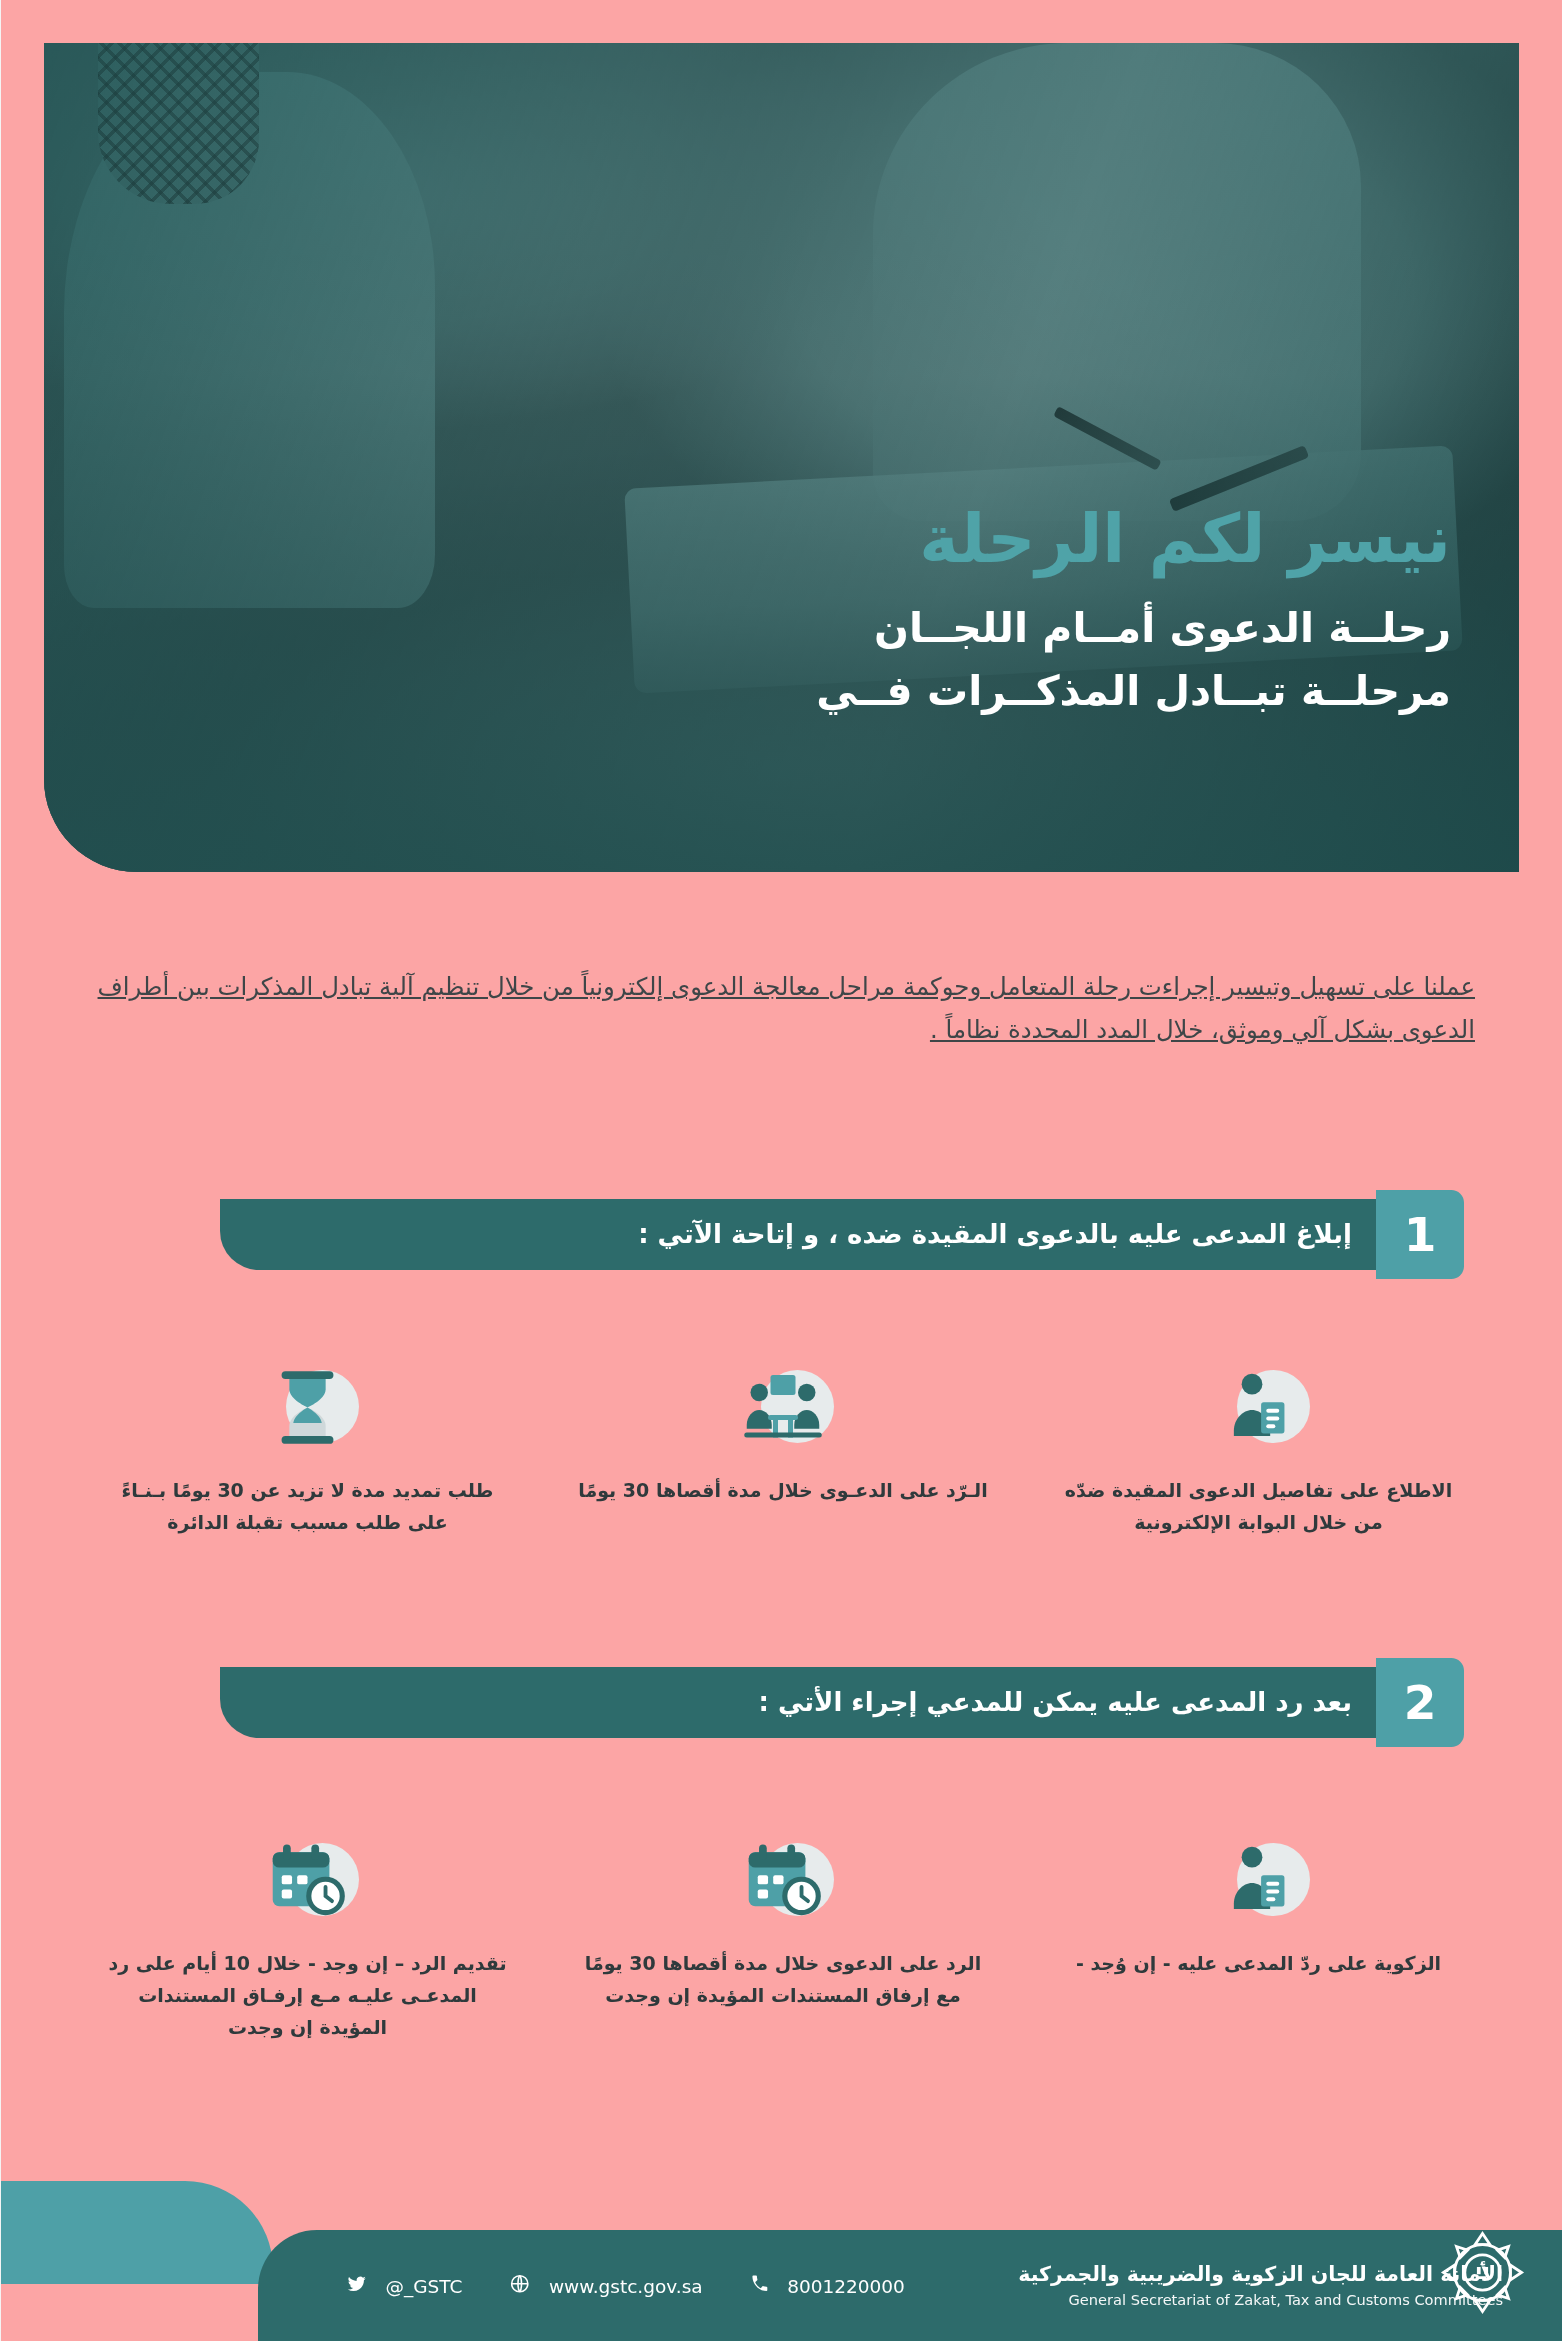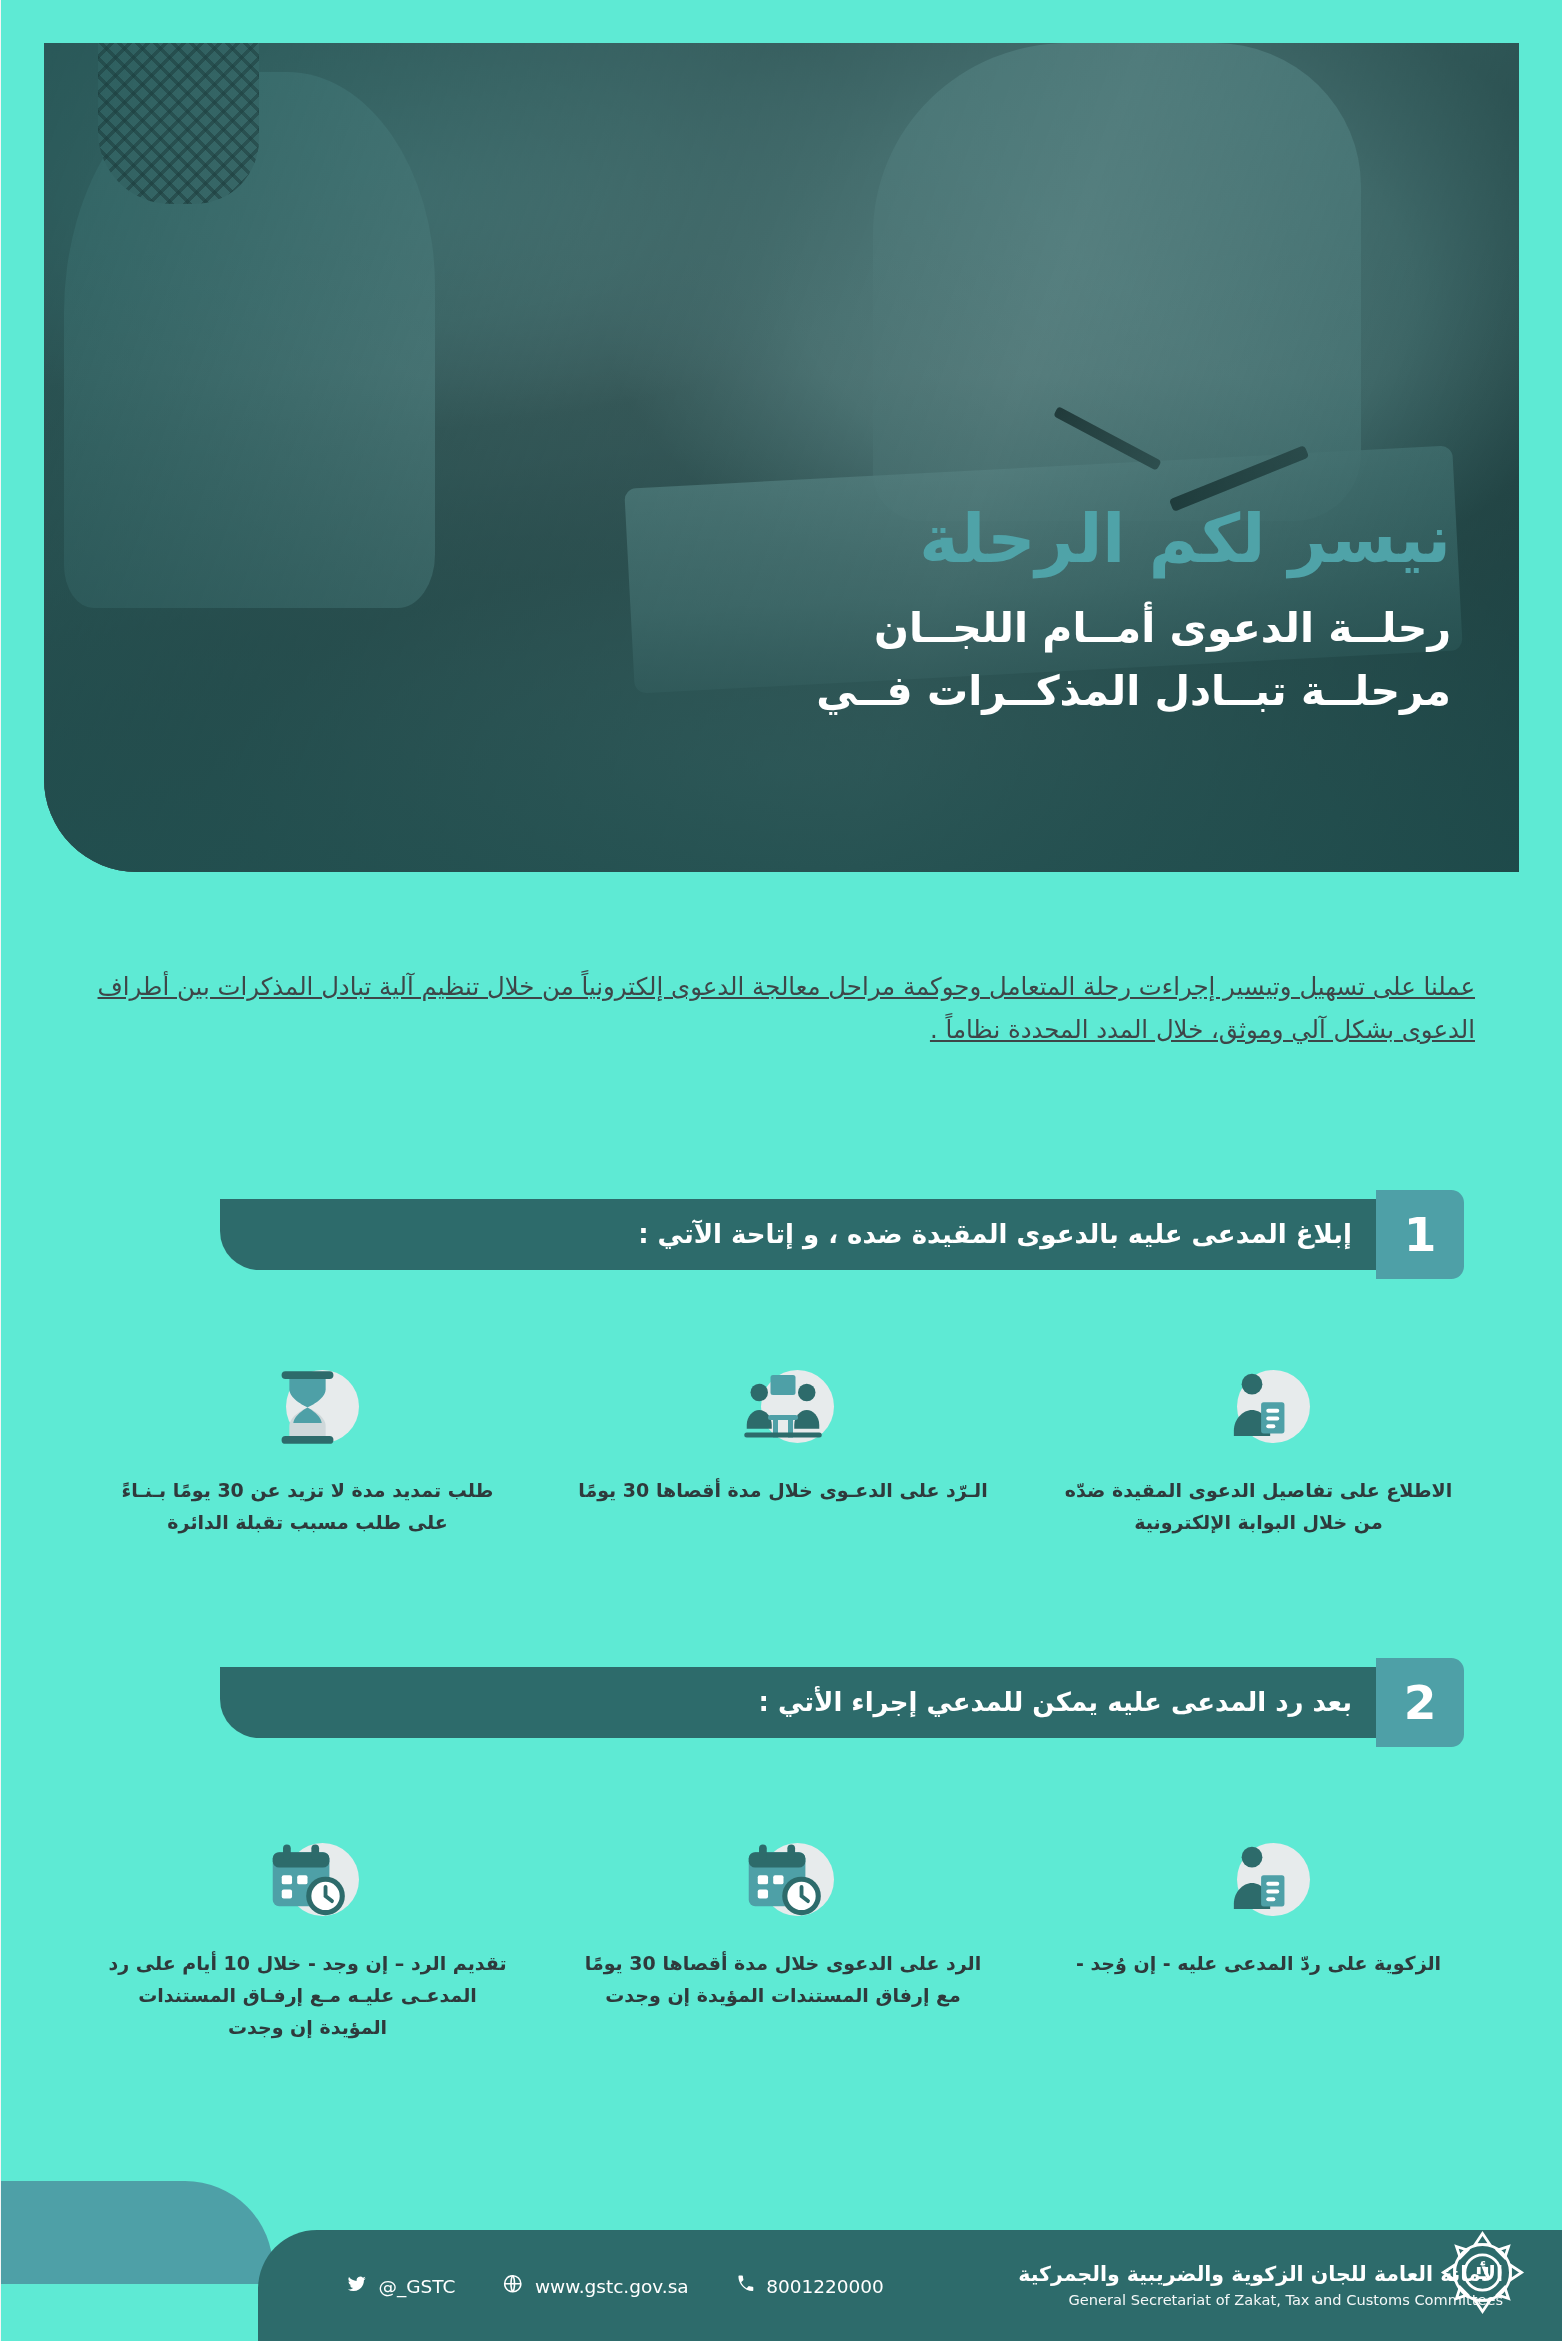--- a/index.html
+++ b/index.html
@@ -6,21 +6,21 @@
   html, body {
     width: 1563px;
     height: 2342px;
     background: #f4f4f4;
     font-family: "DejaVu Sans", "Liberation Sans", sans-serif;
   }
   .page {
     position: relative;
     width: 1563px;
     height: 2342px;
-    background: #5eead4;
+    background: #fca5a5;
     overflow: hidden;
   }
 
   
   .hero {
     position: absolute;
     left: 44px; top: 43px;
     width: 1475px; height: 829px;
     border-radius: 0 0 0 93px;
     overflow: hidden;
@@ -222,21 +222,21 @@
   .footer-org { text-align: right; color: #ffffff; }
   .org-ar { font-size: 20.5px; font-weight: 700; line-height: 1.35; }
   .org-en { font-size: 14.6px; font-weight: 400; line-height: 1.5; opacity: .95; }
   .footer-contacts {
     display: flex; flex-direction: row; align-items: center;
     gap: 47px;
     color: #ffffff;
     direction: ltr;
   }
   .contact {
-    display: flex; align-items: center; gap: 11px;
+    display: flex; align-items: center; gap: 18px;
     font-size: 18.5px;
   }
   .contact svg { flex: 0 0 auto; }
   .footer-logo {
     position: absolute;
     right: 34px; bottom: 23.4px;
     width: 93px; height: 93px;
   }
 </style>
 </head>

